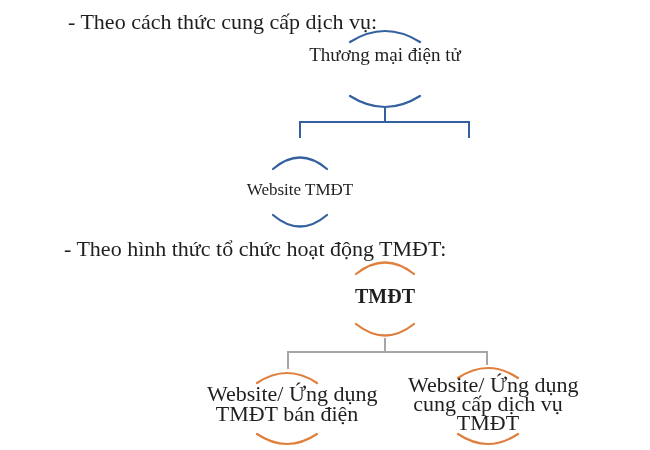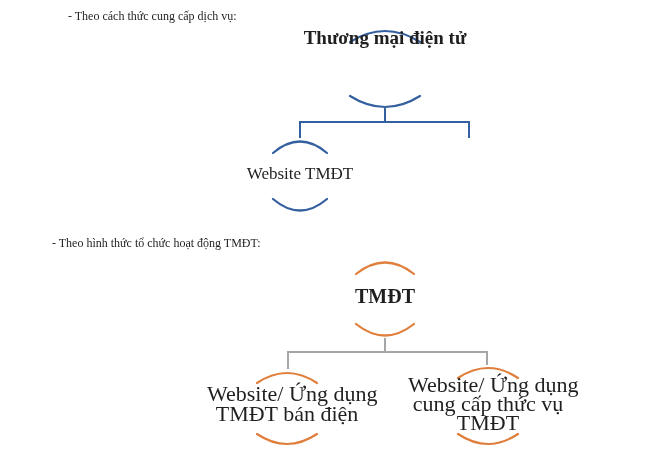--- a/index.html
+++ b/index.html
@@ -14,42 +14,42 @@
   .canvas {
     position: relative;
     width: 650px;
     height: 450px;
     background: var(--background);
     overflow: hidden;
     color: var(--text);
   }
   .heading {
     position: absolute;
-    font-size: 12px;
+    font-size: 22px;
     white-space: nowrap;
     color: var(--text);
   }
   .node {
     position: absolute;
     text-align: center;
   }
   .node .arc {
     position: absolute;
     display: block;
   }
   .arc path {
     fill: none;
     stroke: currentColor;
     stroke-width: 2.2;
     stroke-linecap: round;
   }
   .t1 { color: var(--tree1-accent); }
   .t2 { color: var(--tree2-accent); }
   .node-text { position: relative; white-space: nowrap; color: var(--text); }
-  .root1-text { font-weight: bold; font-size: 19px; line-height: 22px; }
+  .root1-text { font-weight: normal; font-size: 19px; line-height: 22px; margin-top: 17px; }
   .child1-text { font-size: 17px; line-height: 20px; margin-top: 28px; }
   .root2-text { font-weight: bold; font-size: 20px; line-height: 23px; margin-top: 27px; }
   .child2-text { font-size: 22px; line-height: 20px; text-align: center; }
   .vline { position: absolute; width: 2px; }
   .hline { position: absolute; height: 2px; }
   .c1 { background: var(--tree1-accent); }
   .c2 { background: var(--tree2-connector); }
 </style>
 </head>
 <body>
@@ -68,34 +68,34 @@
     <svg class="arc t1" width="74" height="18" style="left:63px; bottom:0;" aria-hidden="true">
       <path d="M2,3 Q37,25 72,3"></path>
     </svg>
   </div>
 
   <div class="vline c1" style="left:384px; top:108px; height:14px;"></div>
   <div class="hline c1" style="left:299px; top:121px; width:171px;"></div>
   <div class="vline c1" style="left:299px; top:121px; height:17px;"></div>
   <div class="vline c1" style="left:468px; top:121px; height:17px;"></div>
 
-  <div class="node" style="left:230px; top:136px; width:140px; height:79px;">
+  <div class="node" style="left:230px; top:152px; width:140px; height:79px;">
     <svg class="arc t1" width="58" height="19" style="left:41px; top:1px;" aria-hidden="true">
       <path d="M2,16 Q29,-7 56,16"></path>
     </svg>
     <div class="node-text child1-text">
       <div>Website TMĐT</div>
     </div>
     <svg class="arc t1" width="58" height="19" style="left:41px; bottom:0;" aria-hidden="true">
       <path d="M2,3 Q29,26 56,3"></path>
     </svg>
   </div>
 
 
-  <div class="heading" style="left:52px; top:236px;font-family:Liberation Serif, serif;">- Theo hình thức tổ chức hoạt động TMĐT:</div>
+  <div class="heading" style="left:64px; top:236px;font-family:Liberation Serif, serif;">- Theo hình thức tổ chức hoạt động TMĐT:</div>
 
   <div class="node" style="left:315px; top:258px; width:140px; height:82px;">
     <svg class="arc t2" width="62" height="19" style="left:39px; top:0;" aria-hidden="true">
       <path d="M2,16 Q31,-7 60,16"></path>
     </svg>
     <div class="node-text root2-text">
       <div>TMĐT</div>
     </div>
     <svg class="arc t2" width="62" height="19" style="left:39px; bottom:0;" aria-hidden="true">
       <path d="M2,3 Q31,26 60,3"></path>
@@ -119,21 +119,21 @@
       <path d="M2,3 Q32,23 62,3"></path>
     </svg>
   </div>
 
   <div class="node" style="left:408px; top:361px; width:160px; height:87px;">
     <svg class="arc t2" width="64" height="17" style="left:48px; top:3px;" aria-hidden="true">
       <path d="M2,14 Q32,-6 62,14"></path>
     </svg>
     <div class="node-text child2-text" style="margin-top:14px; line-height:19px;">
       <div>Website/ Ứng dụng</div>
-      <div>cung cấp thức vụ</div>
+      <div>cung cấp dịch vụ</div>
       <div>TMĐT</div>
     </div>
     <svg class="arc t2" width="64" height="17" style="left:48px; bottom:0;" aria-hidden="true">
       <path d="M2,3 Q32,23 62,3"></path>
     </svg>
   </div>
 
 </div>
 
 </body></html>

